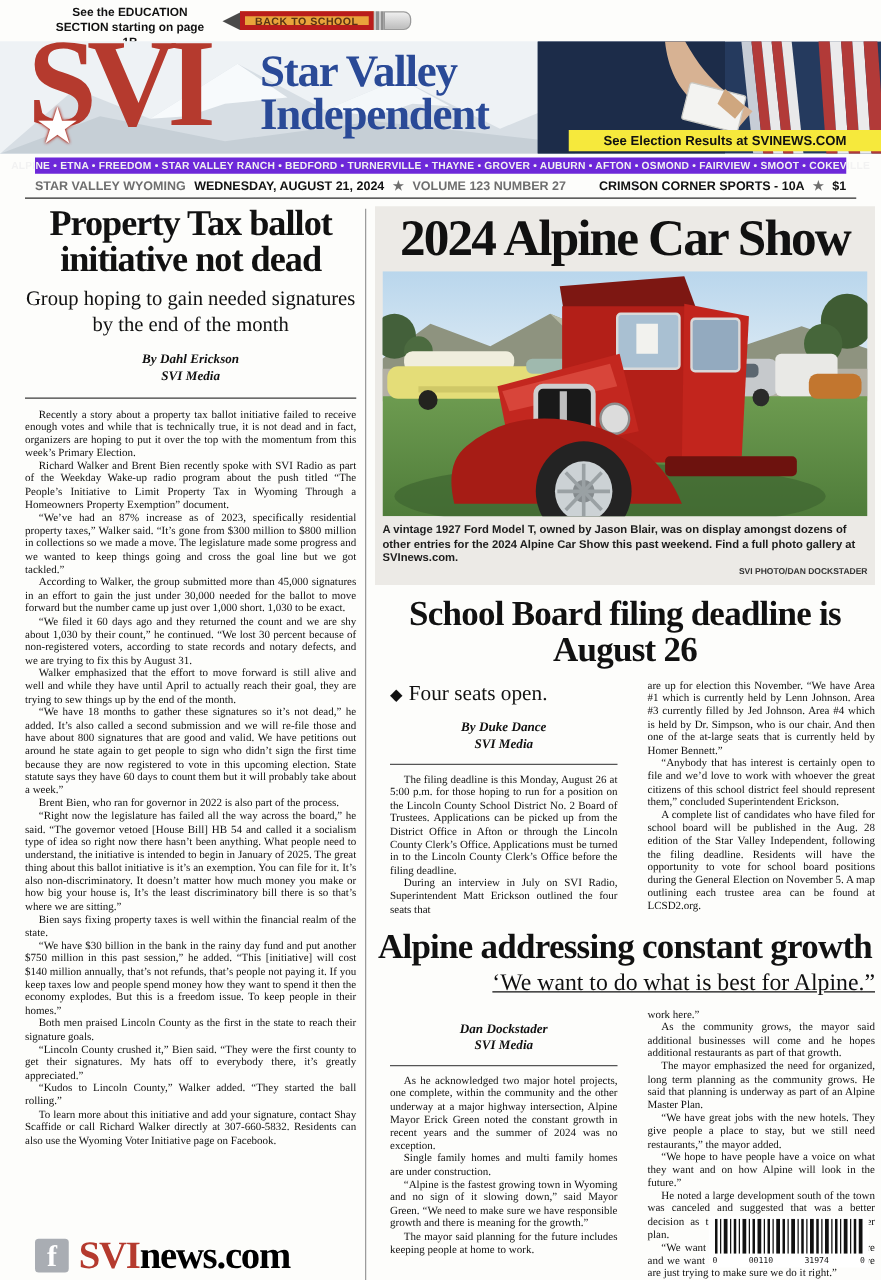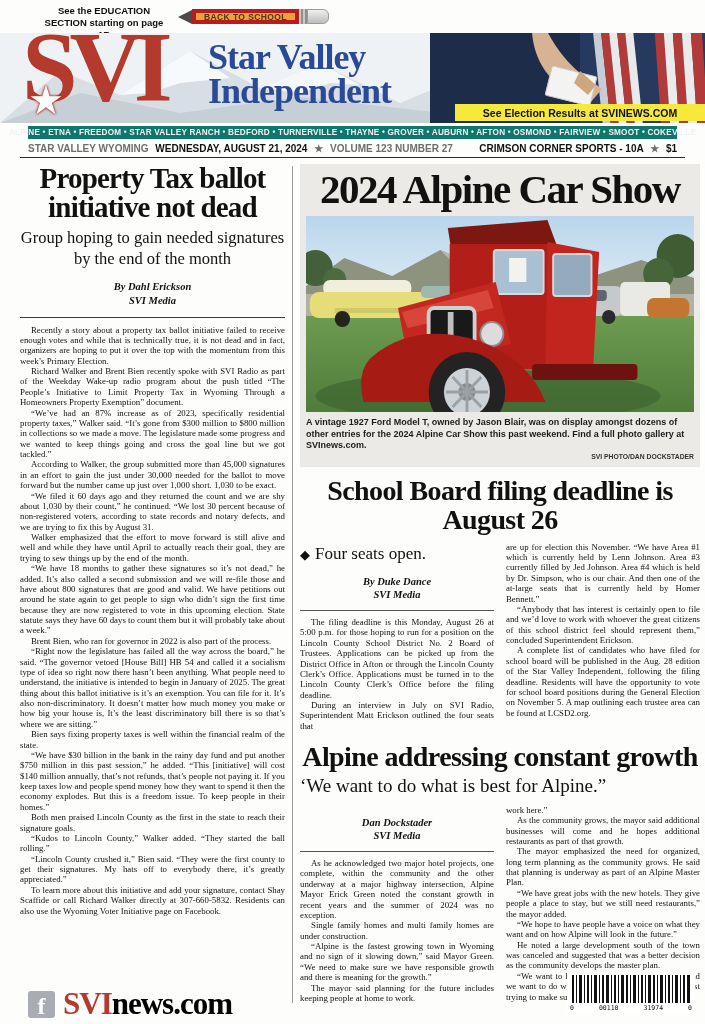--- a/index.html
+++ b/index.html
@@ -28,21 +28,21 @@
     text-shadow:0 0 2px #b53a2e, 0 0 2px #b53a2e, 0 0 3px #b53a2e; line-height:1; }
   .mast-title { position:absolute; left:208px; top:7px; font:bold 36px/0.95 "Liberation Serif", serif;
     color:#2a4a97; letter-spacing:-1px; }
   .mast-photo { position:absolute; right:0; top:0; width:275px; height:90px; }
   .election-banner { position:absolute; right:0; bottom:2px; width:250px; height:17px; background:#f6e93c;
     display:flex; align-items:center; justify-content:center;
     font:bold 10.5px "Liberation Sans", sans-serif; color:#111; }
   
   .bar-black { margin:5px 28px 0; height:16px; background:#121212; color:#fff; display:flex; align-items:center;
     justify-content:center; font:bold 10.6px "Liberation Sans", sans-serif; letter-spacing:.2px; white-space:nowrap; }
-  .bar-gray { margin:3px 28px 0; height:13px; background:#0f766e; color:#f2f2f2; display:flex; align-items:center;
+  .bar-gray { margin:3px 28px 0; height:13px; background:#6d28d9; color:#f2f2f2; display:flex; align-items:center;
     justify-content:center; font:bold 8.2px "Liberation Sans", sans-serif; letter-spacing:.2px; white-space:nowrap; }
   
   .dateline { margin:4px 20px 0; padding:0 8px 3px; display:flex; justify-content:space-between; align-items:center;
     font:bold 10px "Liberation Sans", sans-serif; border-bottom:1.5px solid #2b2b2b; }
   .dateline .gray { color:#6e6e6e; } .dateline .blk { color:#111; }
   .dateline .left span { margin-right:4px; } .dateline .right span { margin-left:4px; }
   
   .content { display:flex; margin:6px 5px 0 20px; }
   .col-left { width:265px; flex:none; }
   .vdivider { width:1px; background:#9c9c9c; margin:2px 7px 0 7px; flex:none; }
@@ -56,27 +56,27 @@
   
   .carshow { background:#eceae6; padding:5px 6px 7px; }
   .carshow h1 { font:bold 41px/1 "Liberation Serif", serif; letter-spacing:-1.5px; text-align:center; }
   .car-photo { display:block; width:100%; height:196px; margin-top:6px; }
   .car-caption { margin-top:5px; font:bold 9px/1.3 "Liberation Sans", sans-serif; color:#1c1c1c; }
   .car-credit { text-align:right; font:bold 6.8px "Liberation Sans", sans-serif; color:#333; margin-top:1px; }
   
   .school { margin-top:10px; }
   .school h2, .alpine h2 { font:bold 28px/1.03 "Liberation Serif", serif; letter-spacing:-.6px; text-align:center; }
   .twocol { display:flex; gap:12px; margin-top:7px; }
-  .twocol > div { flex:1; min-width:0; }
+  .twocol > div { flex:1; min-width:0;margin-left:12px; }
   .kicker { font:17px "Liberation Serif", serif; margin:2px 0 2px; }
   .kicker .dia { font-size:13px; margin-right:5px; }
   .subrule { border-top:1px solid #555; margin:8px 0 6px; }
   
   .alpine { margin-top:12px; }
-  .alpine-sub { margin-top:3px; font:19px/1.2 "Liberation Serif", serif; text-align:left; }
+  .alpine-sub { margin-top:3px; font:19px/1.2 "Liberation Serif", serif; text-align:right;text-decoration:underline; }
   
   .footer { position:absolute; left:0; right:0; bottom:0; height:50px; }
   .fb-row { position:absolute; left:28px; bottom:6px; display:flex; align-items:flex-end; }
   .fb-icon { width:27px; height:27px; background:#a9adb3; border-radius:3px; color:#fff; display:flex;
     align-items:flex-end; justify-content:center; font:bold 24px/0.9 "Liberation Serif", serif; overflow:hidden; }
   .site-logo { margin-left:8px; font:bold 31px/0.9 "Liberation Serif", serif; letter-spacing:-1px; }
   .site-red { color:#b53a2e; } .site-blue { color:#000000; }
   .barcode-wrap { position:absolute; right:10px; bottom:10px; width:128px; background:#fff; padding:2px 3px; }
   .barcode { display:block; width:100%; height:28px; }
   .barcode-digits { display:flex; justify-content:space-between; font:6.5px "DejaVu Sans Mono", monospace; color:#111; margin-top:1px; }
@@ -166,22 +166,22 @@
           <p>“We’ve had an 87% increase as of 2023, specifically residential property taxes,” Walker said. “It’s gone from $300 million to $800 million in collections so we made a move. The legislature made some progress and we wanted to keep things going and cross the goal line but we got tackled.”</p>
           <p>According to Walker, the group submitted more than 45,000 signatures in an effort to gain the just under 30,000 needed for the ballot to move forward but the number came up just over 1,000 short. 1,030 to be exact.</p>
           <p>“We filed it 60 days ago and they returned the count and we are shy about 1,030 by their count,” he continued. “We lost 30 percent because of non-registered voters, according to state records and notary defects, and we are trying to fix this by August 31.</p>
           <p>Walker emphasized that the effort to move forward is still alive and well and while they have until April to actually reach their goal, they are trying to sew things up by the end of the month.</p>
           <p>“We have 18 months to gather these signatures so it’s not dead,” he added. It’s also called a second submission and we will re-file those and have about 800 signatures that are good and valid. We have petitions out around he state again to get people to sign who didn’t sign the first time because they are now registered to vote in this upcoming election. State statute says they have 60 days to count them but it will probably take about a week.”</p>
           <p>Brent Bien, who ran for governor in 2022 is also part of the process.</p>
           <p>“Right now the legislature has failed all the way across the board,” he said. “The governor vetoed [House Bill] HB 54 and called it a socialism type of idea so right now there hasn’t been anything. What people need to understand, the initiative is intended to begin in January of 2025. The great thing about this ballot initiative is it’s an exemption. You can file for it. It’s also non-discriminatory. It doesn’t matter how much money you make or how big your house is, It’s the least discriminatory bill there is so that’s where we are sitting.”</p>
           <p>Bien says fixing property taxes is well within the financial realm of the state.</p>
           <p>“We have $30 billion in the bank in the rainy day fund and put another $750 million in this past  session,” he added. “This [initiative] will cost $140 million annually, that’s not refunds, that’s people not paying it. If you keep taxes low and people spend money how they want to spend it then the economy explodes. But this is a freedom issue. To keep people in their homes.”</p>
           <p>Both men praised Lincoln County as the first in the state to reach their signature goals.</p>
+          <p>“Lincoln County crushed it,” Bien said. “They were the first county to get their signatures. My hats off to everybody there, it’s greatly appreciated.”</p>
           <p>“Kudos to Lincoln County,” Walker added. “They started the ball rolling.”</p>
-          <p>“Lincoln County crushed it,” Bien said. “They were the first county to get their signatures. My hats off to everybody there, it’s greatly appreciated.”</p>
           <p>To learn more about this initiative and add your signature, contact Shay Scaffide or call Richard Walker directly at 307-660-5832. Residents can also use the Wyoming Voter Initiative page on Facebook.</p>
         </div>
     </div>
 
     <div class="vdivider"></div>
 
     <div class="col-right">
 
       <div class="carshow">
         <h1>2024 Alpine Car Show</h1>

